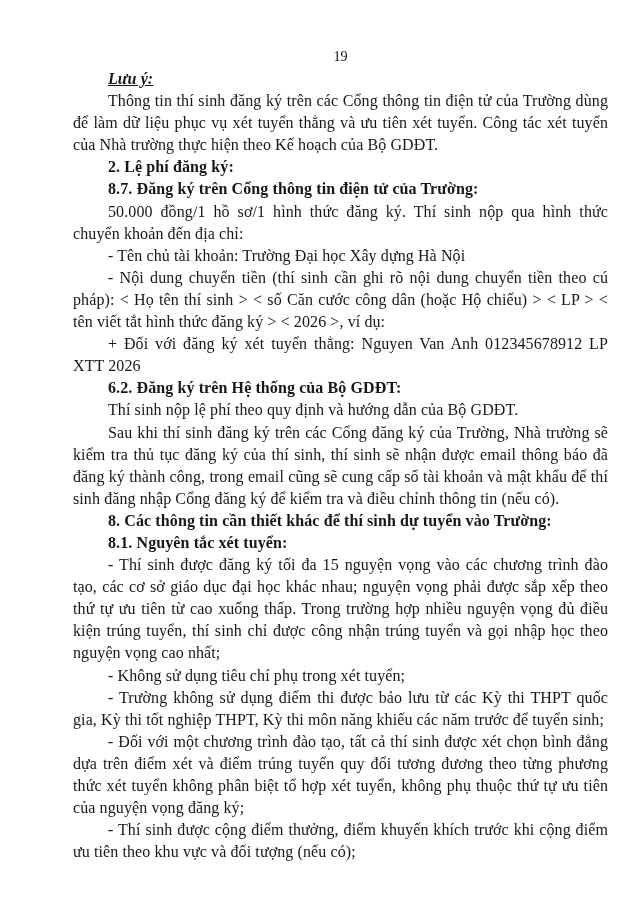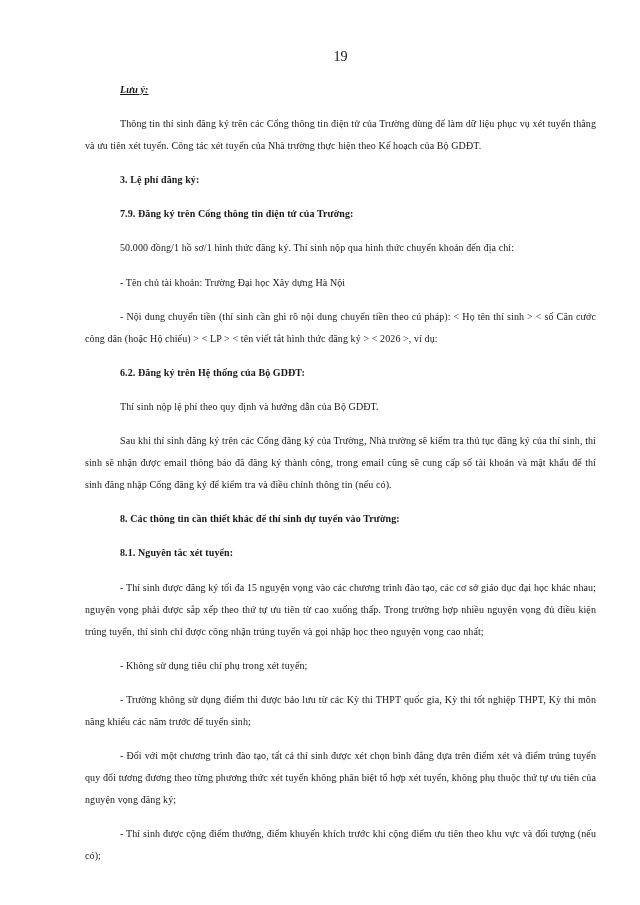--- a/index.html
+++ b/index.html
@@ -22,22 +22,22 @@
     padding: 45px 32px 0 73px;
     background: #ffffff;
   }
   .page-number {
     text-align: center;
     font-size: 14.2px;
     line-height: 22px;
     margin-bottom: 1px;
   }
   .doc-body p.para {
-    margin: 12px;
-    font-size: 10px;
+    margin: 0;
+    font-size: 16px;
     line-height: 22.1px;
     text-align: justify;
     text-indent: 35px;
     letter-spacing: 0.1px;
   }
   .doc-body p.heading {
     font-weight: bold;
     text-align: left;
   }
   .doc-body p.note {
@@ -48,25 +48,26 @@
   }
 </style>
 </head>
 <body>
 
 <div class="page">
   <div class="page-number">19</div>
   <div class="doc-body">
       <p class="para note">Lưu ý:</p>
       <p class="para body">Thông tin thí sinh đăng ký trên các Cổng thông tin điện tử của Trường dùng để làm dữ liệu phục vụ xét tuyển thẳng và ưu tiên xét tuyển. Công tác xét tuyển của Nhà trường thực hiện theo Kế hoạch của Bộ GDĐT.</p>
-      <p class="para heading">3. Lệ phí đăng ký:</p>
-      <p class="para heading">7.9. Đăng ký trên Cổng thông tin điện tử của Trường:</p>
+      <p class="para heading">2. Lệ phí đăng ký:</p>
+      <p class="para heading">8.7. Đăng ký trên Cổng thông tin điện tử của Trường:</p>
       <p class="para body">50.000 đồng/1 hồ sơ/1 hình thức đăng ký. Thí sinh nộp qua hình thức chuyển khoản đến địa chỉ:</p>
       <p class="para body">- Tên chủ tài khoản: Trường Đại học Xây dựng Hà Nội</p>
       <p class="para body">- Nội dung chuyển tiền (thí sinh cần ghi rõ nội dung chuyển tiền theo cú pháp): &lt; Họ tên thí sinh &gt; &lt; số Căn cước công dân (hoặc Hộ chiếu) &gt; &lt; LP &gt; &lt; tên viết tắt hình thức đăng ký &gt; &lt; 2026 &gt;, ví dụ:</p>
+      <p class="para body">+ Đối với đăng ký xét tuyển thẳng: Nguyen Van Anh 012345678912 LP XTT 2026</p>
       <p class="para heading">6.2. Đăng ký trên Hệ thống của Bộ GDĐT:</p>
       <p class="para body">Thí sinh nộp lệ phí theo quy định và hướng dẫn của Bộ GDĐT.</p>
       <p class="para body">Sau khi thí sinh đăng ký trên các Cổng đăng ký của Trường, Nhà trường sẽ kiểm tra thủ tục đăng ký của thí sinh, thí sinh sẽ nhận được email thông báo đã đăng ký thành công, trong email cũng sẽ cung cấp số tài khoản và mật khẩu để thí sinh đăng nhập Cổng đăng ký để kiểm tra và điều chỉnh thông tin (nếu có).</p>
       <p class="para heading">8. Các thông tin cần thiết khác để thí sinh dự tuyển vào Trường:</p>
       <p class="para heading">8.1. Nguyên tắc xét tuyển:</p>
       <p class="para body">- Thí sinh được đăng ký tối đa 15 nguyện vọng vào các chương trình đào tạo, các cơ sở giáo dục đại học khác nhau; nguyện vọng phải được sắp xếp theo thứ tự ưu tiên từ cao xuống thấp. Trong trường hợp nhiều nguyện vọng đủ điều kiện trúng tuyển, thí sinh chỉ được công nhận trúng tuyển và gọi nhập học theo nguyện vọng cao nhất;</p>
       <p class="para body">- Không sử dụng tiêu chí phụ trong xét tuyển;</p>
       <p class="para body">- Trường không sử dụng điểm thi được bảo lưu từ các Kỳ thi THPT quốc gia, Kỳ thi tốt nghiệp THPT, Kỳ thi môn năng khiếu các năm trước để tuyển sinh;</p>
       <p class="para body">- Đối với một chương trình đào tạo, tất cả thí sinh được xét chọn bình đẳng dựa trên điểm xét và điểm trúng tuyển quy đổi tương đương theo từng phương thức xét tuyển không phân biệt tổ hợp xét tuyển, không phụ thuộc thứ tự ưu tiên của nguyện vọng đăng ký;</p>
       <p class="para body">- Thí sinh được cộng điểm thưởng, điểm khuyến khích trước khi cộng điểm ưu tiên theo khu vực và đối tượng (nếu có);</p>

